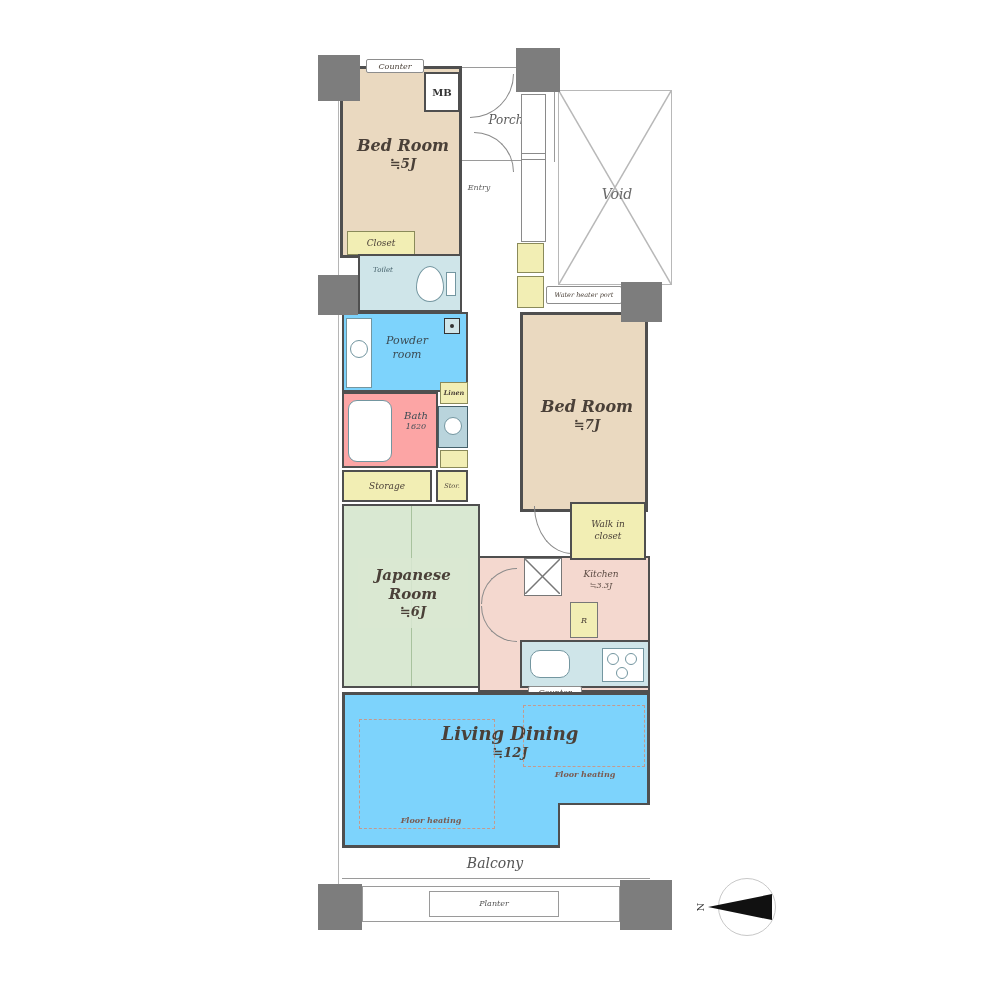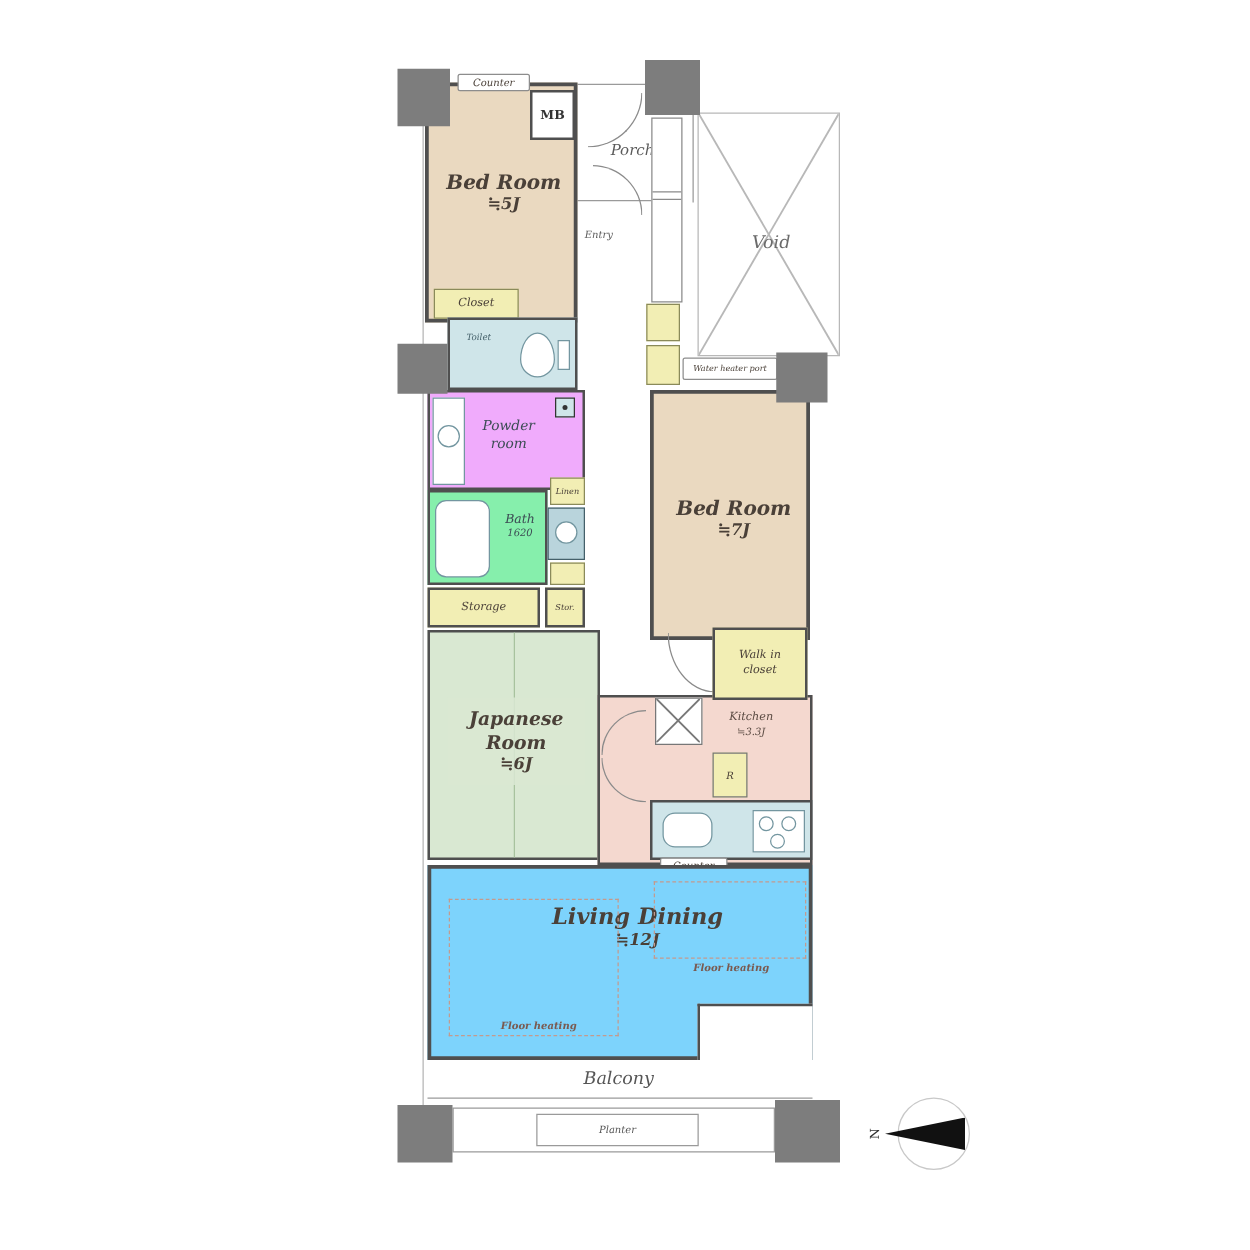--- a/index.html
+++ b/index.html
@@ -76,41 +76,41 @@
   <div class="abs ybox" style="left:517px;top:276px;width:27px;height:32px;"></div>
 
   <div class="abs room" style="left:358px;top:254px;width:104px;height:58px;background:#cfe5e9;">
     <div class="abs lbl" style="left:4px;top:8px;width:38px;height:12px;font-size:7px;color:#44606a;">
       <span>Toilet</span>
     </div>
     <div class="abs fixture" style="left:56px;top:10px;width:28px;height:36px;border-radius:50% 50% 50% 50%/60% 60% 40% 40%;"></div>
     <div class="abs fixture" style="left:86px;top:16px;width:10px;height:24px;"></div>
   </div>
 
-  <div class="abs room" style="left:342px;top:312px;width:126px;height:80px;background:#f0abfc;">
+  <div class="abs room" style="left:342px;top:312px;width:126px;height:80px;background:#7dd3fc;">
     <div class="abs lbl" style="left:30px;top:18px;width:66px;height:32px;font-size:11px;color:#3c4c54;">
       <span>Powder</span>
       <span>room</span>
     </div>
     <div class="abs fixture" style="left:2px;top:4px;width:26px;height:70px;"></div>
     <div class="abs fixture" style="left:6px;top:26px;width:18px;height:18px;border-radius:50%;"></div>
     <div class="abs" style="left:100px;top:4px;width:16px;height:16px;border:1.5px solid #333;background:#cfe5e9;">
       <div class="abs" style="left:5px;top:5px;width:4px;height:4px;background:#333;border-radius:50%;"></div>
     </div>
   </div>
 
-  <div class="abs room" style="left:342px;top:392px;width:96px;height:76px;background:#86efac;">
+  <div class="abs room" style="left:342px;top:392px;width:96px;height:76px;background:#fca5a5;">
     <div class="abs fixture" style="left:4px;top:6px;width:44px;height:62px;border-radius:9px;"></div>
     <div class="abs lbl" style="left:50px;top:10px;width:44px;height:34px;color:#3c4c54;">
       <span style="font-size:10px;">Bath</span>
       <span style="font-size:8px;">1620</span>
     </div>
   </div>
 
-  <div class="abs ybox" style="left:440px;top:382px;width:28px;height:22px;font-size:6.5px;">
+  <div class="abs ybox" style="left:440px;top:382px;width:28px;height:22px;font-size:6.5px;font-weight:bold;">
     <span>Linen</span>
   </div>
   <div class="abs" style="left:438px;top:406px;width:30px;height:42px;background:#b9d4dc;border:1.5px solid #44606a;">
     <div class="abs fixture" style="left:5px;top:10px;width:18px;height:18px;border-radius:50%;"></div>
   </div>
   <div class="abs ybox" style="left:440px;top:450px;width:28px;height:18px;"></div>
 
   <div class="abs ybox" style="left:342px;top:470px;width:90px;height:32px;font-size:9px;border:2px solid #4f4f4f;">
     <span>Storage</span>
   </div>

